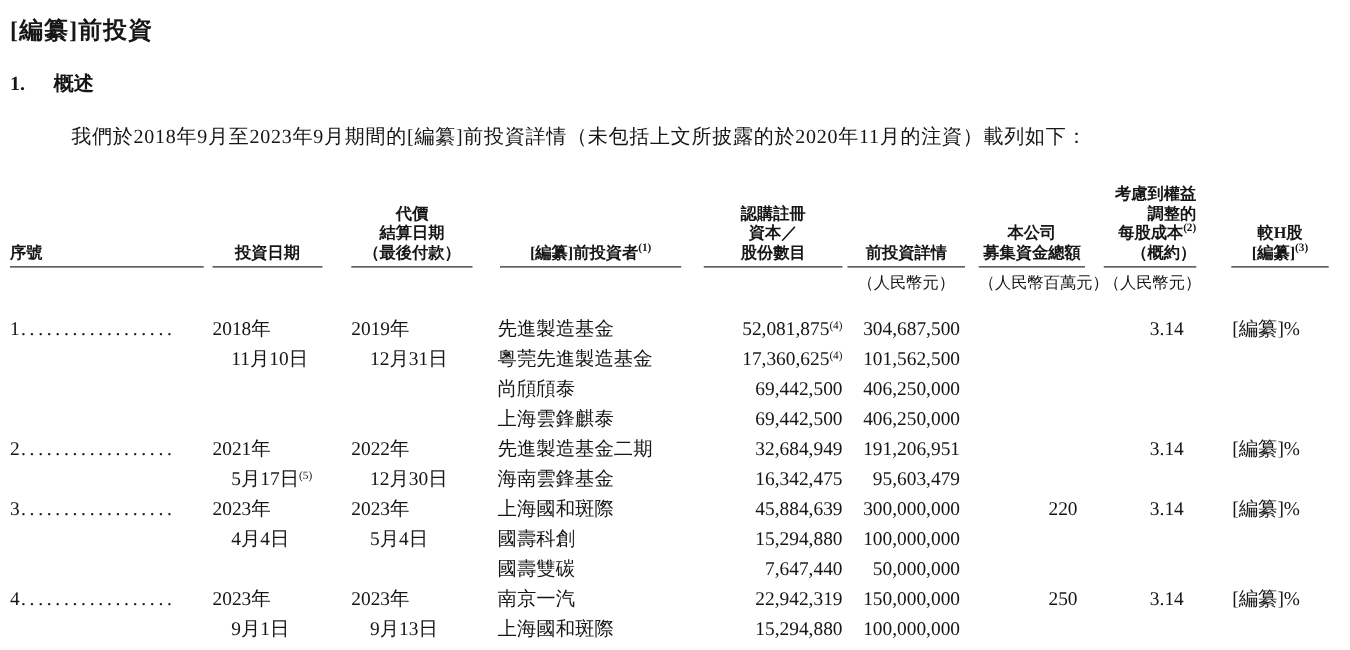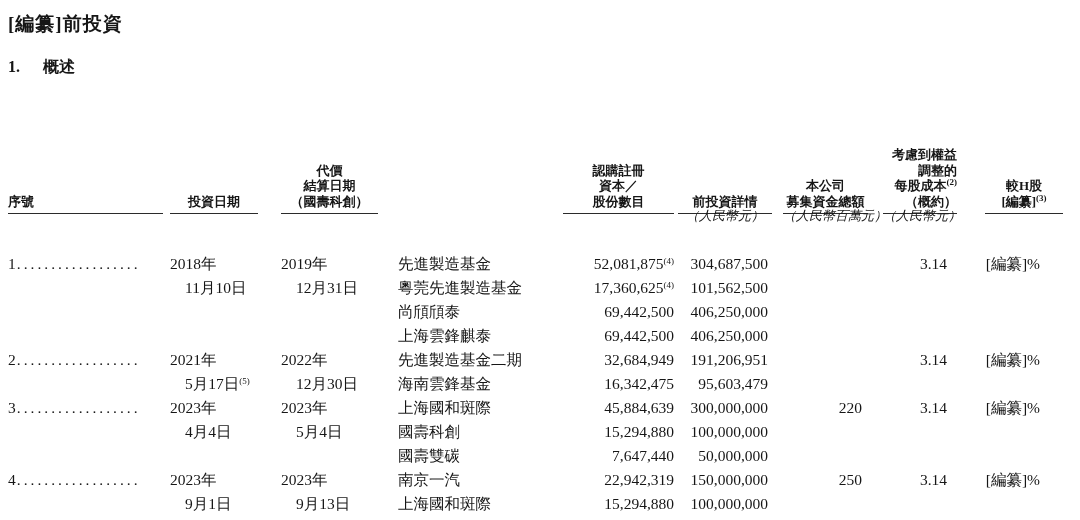--- a/index.html
+++ b/index.html
@@ -6,52 +6,56 @@
   .page{position:relative;width:1080px;height:520px;background:#fff;color:#161616;
         font-family:"Liberation Serif","DejaVu Serif",serif;overflow:hidden;}
   .title{position:absolute;left:8px;top:11px;font-size:19px;font-weight:bold;letter-spacing:1px;}
   .section{position:absolute;left:8px;top:57px;font-size:16px;font-weight:bold;}
   .section .num{display:inline-block;width:35px;}
   .intro{position:absolute;left:57px;top:99px;font-size:16px;letter-spacing:0.6px;white-space:nowrap;}
   .thead{position:absolute;left:0;top:142px;height:72px;width:1080px;}
   .hcell{position:absolute;top:0;bottom:0;display:flex;flex-direction:column;justify-content:flex-end;
          font-weight:bold;font-size:13px;border-bottom:1px solid #2b2b2b;padding-bottom:4px;box-sizing:border-box;}
   .hline{line-height:15.5px;white-space:nowrap;}
-  .hnote{position:absolute;top:207px;font-style:italic;font-size:13px;text-align:center;white-space:nowrap;}
+  .hnote{position:absolute;top:217px;font-size:13px;text-align:center;white-space:nowrap;}
   .tbody{position:absolute;left:0;top:252px;width:1080px;}
   .trow{position:relative;}
   .tcell{position:absolute;top:0;font-size:15.5px;}
   .tcell.right{text-align:right;}
   .line{height:24px;line-height:24px;white-space:nowrap;}
   .tcell.indent .line.ind{padding-left:15px;}
   sup{font-size:9px;line-height:0;vertical-align:5px;letter-spacing:0;}
   .leader{letter-spacing:3px;}
   .seqnum{padding-right:1px;}
 </style>
 </head>
 <body>
 
 <div class="page">
   <div class="title">[編纂]前投資</div>
   <div class="section">
     <span class="num">1.</span><span>概述</span>
   </div>
+  <div class="intro">我們於2018年9月至2023年9月期間的[編纂]前投資詳情（未包括上文所披露的於2020年11月的注資）載列如下：</div>
 
   <div>
     <div class="thead">
         <div class="hcell" style="left: 8px; width: 155px; text-align: left;">
           <div class="hline"><span>序號</span></div>
         </div>
         <div class="hcell" style="left: 170px; width: 88px; text-align: center;">
           <div class="hline"><span>投資日期</span></div>
         </div>
         <div class="hcell" style="left: 281px; width: 97px; text-align: center;">
           <div class="hline"><span>代價</span></div>
           <div class="hline"><span>結算日期</span></div>
-          <div class="hline"><span>（國壽科創）</span></div>
+          <div class="hline"><span>（最後付款）</span></div>
+        </div>
+        <div class="hcell" style="left: 400px; width: 145px; text-align: center;">
+          <div class="hline"><span>[編纂]前投資者<sup>(1)</sup></span></div>
         </div>
         <div class="hcell" style="left: 563px; width: 111px; text-align: center;">
           <div class="hline"><span>認購註冊</span></div>
           <div class="hline"><span>資本／</span></div>
           <div class="hline"><span>股份數目</span></div>
         </div>
         <div class="hcell" style="left: 678px; width: 94px; text-align: center;">
           <div class="hline"><span>前投資詳情</span></div>
         </div>
         <div class="hcell" style="left: 783px; width: 85px; text-align: center;">

